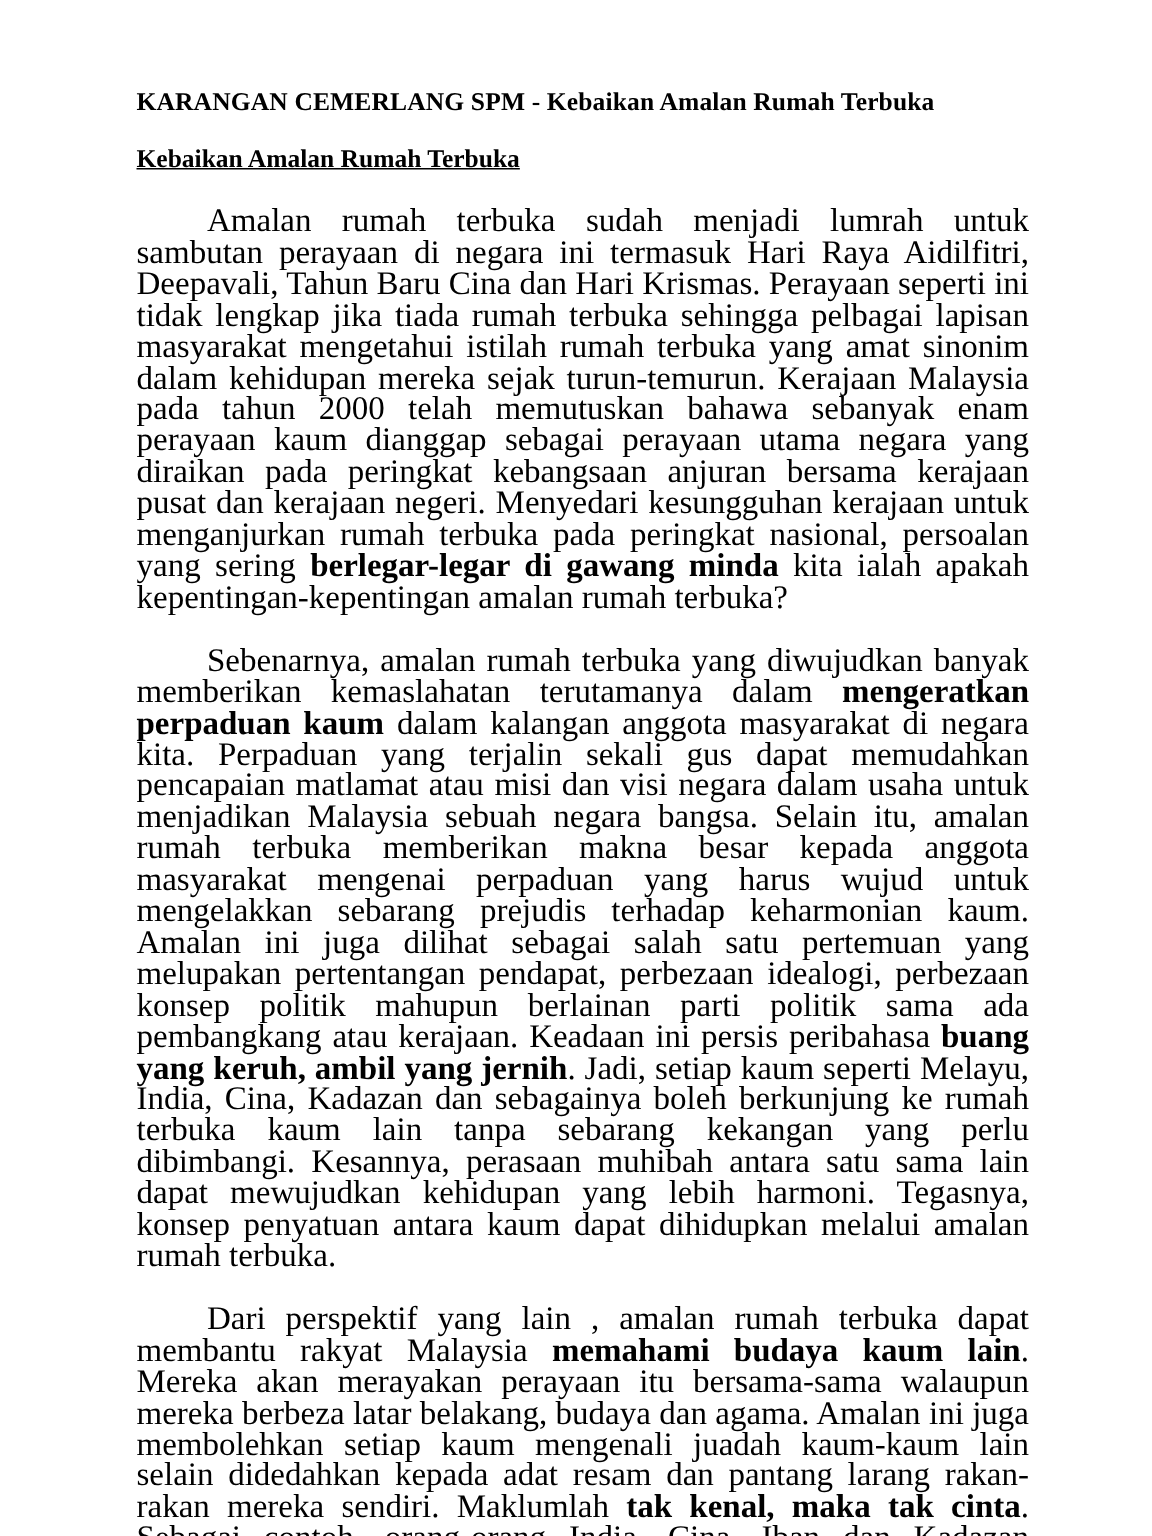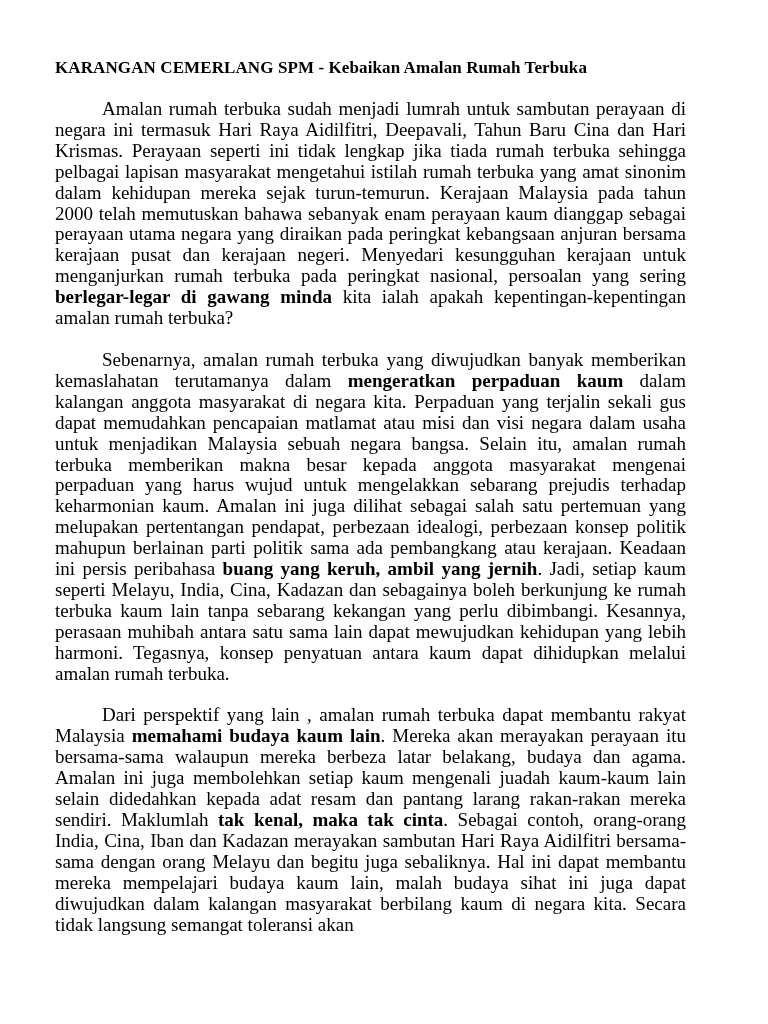--- a/index.html
+++ b/index.html
@@ -12,54 +12,55 @@
     height: 1024px;
     font-family: "Liberation Serif", "DejaVu Serif", serif;
     color: #000000;
     overflow: hidden;
   }
   .page {
     box-sizing: border-box;
     width: 768px;
     height: 1024px;
     background: #ffffff;
-    padding: 57px 82px 0 55px;
+    padding: 57px 82px 0 91px;
   }
   .doc-title {
     font-size: 17px;
     font-weight: bold;
     margin: 0;
     line-height: 21px;
     letter-spacing: 0.1px;
     white-space: nowrap;
   }
   .doc-heading {
     font-size: 17px;
     font-weight: bold;
     text-decoration: underline;
     margin: 17px 0 0 0;
     line-height: 21px;
   }
   .para {
-    font-size: 19px;
+    font-size: 22px;
     line-height: 20.9px;
     text-align: justify;
     text-indent: 47px;
     margin: 21px 0 0 0;
   }
   .para span.b {
     font-weight: bold;
   }
   .para span.bu {
     font-weight: bold;
   }
 </style>
 </head>
 <body>
 
 <div class="page">
   <h1 class="doc-title">KARANGAN CEMERLANG SPM - Kebaikan Amalan Rumah Terbuka</h1>
+  <h2 class="doc-heading">Kebaikan Amalan Rumah Terbuka</h2>
   <div id="doc-body">
       <p class="para"><span>Amalan rumah terbuka sudah menjadi lumrah untuk sambutan perayaan di negara ini termasuk Hari Raya Aidilfitri, Deepavali, Tahun Baru Cina dan Hari Krismas. Perayaan seperti ini tidak lengkap jika tiada rumah terbuka sehingga pelbagai lapisan masyarakat mengetahui istilah rumah terbuka yang amat sinonim dalam kehidupan mereka sejak turun-temurun. Kerajaan Malaysia pada tahun 2000 telah memutuskan bahawa sebanyak enam perayaan kaum dianggap sebagai perayaan utama negara yang diraikan pada peringkat kebangsaan anjuran bersama kerajaan pusat dan kerajaan negeri. Menyedari kesungguhan kerajaan untuk menganjurkan rumah terbuka pada peringkat nasional, persoalan yang sering </span><span class="b">berlegar-legar di gawang minda</span><span> kita ialah apakah kepentingan-kepentingan amalan rumah terbuka?</span></p>
       <p class="para"><span>Sebenarnya, amalan rumah terbuka yang diwujudkan banyak memberikan kemaslahatan terutamanya dalam </span><span class="bu">mengeratkan perpaduan kaum</span><span> dalam kalangan anggota masyarakat di negara kita. Perpaduan yang terjalin sekali gus dapat memudahkan pencapaian matlamat atau misi dan visi negara dalam usaha untuk menjadikan Malaysia sebuah negara bangsa. Selain itu, amalan rumah terbuka memberikan makna besar kepada anggota masyarakat mengenai perpaduan yang harus wujud untuk mengelakkan sebarang prejudis terhadap keharmonian kaum. Amalan ini juga dilihat sebagai salah satu pertemuan yang melupakan pertentangan pendapat, perbezaan idealogi, perbezaan konsep politik mahupun berlainan parti politik sama ada pembangkang atau kerajaan. Keadaan ini persis peribahasa </span><span class="b">buang yang keruh, ambil yang jernih</span><span>. Jadi, setiap kaum seperti Melayu, India, Cina, Kadazan dan sebagainya boleh berkunjung ke rumah terbuka kaum lain tanpa sebarang kekangan yang perlu dibimbangi. Kesannya, perasaan muhibah antara satu sama lain dapat mewujudkan kehidupan yang lebih harmoni. Tegasnya, konsep penyatuan antara kaum dapat dihidupkan melalui amalan rumah terbuka.</span></p>
       <p class="para"><span>Dari perspektif yang lain , amalan rumah terbuka dapat membantu rakyat Malaysia </span><span class="bu">memahami budaya kaum lain</span><span>. Mereka akan merayakan perayaan itu bersama-sama walaupun mereka berbeza latar belakang, budaya dan agama. Amalan ini juga membolehkan setiap kaum mengenali juadah kaum-kaum lain selain didedahkan kepada adat resam dan pantang larang rakan-rakan mereka sendiri. Maklumlah </span><span class="b">tak kenal, maka tak cinta</span><span>. Sebagai contoh, orang-orang India, Cina, Iban dan Kadazan merayakan sambutan Hari Raya Aidilfitri bersama-sama dengan orang Melayu dan begitu juga sebaliknya. Hal ini dapat membantu mereka mempelajari budaya kaum lain, malah budaya sihat ini juga dapat diwujudkan dalam kalangan masyarakat berbilang kaum di negara kita. Secara tidak langsung semangat toleransi akan</span></p>
     </div>
 </div>
 
 </body></html>

